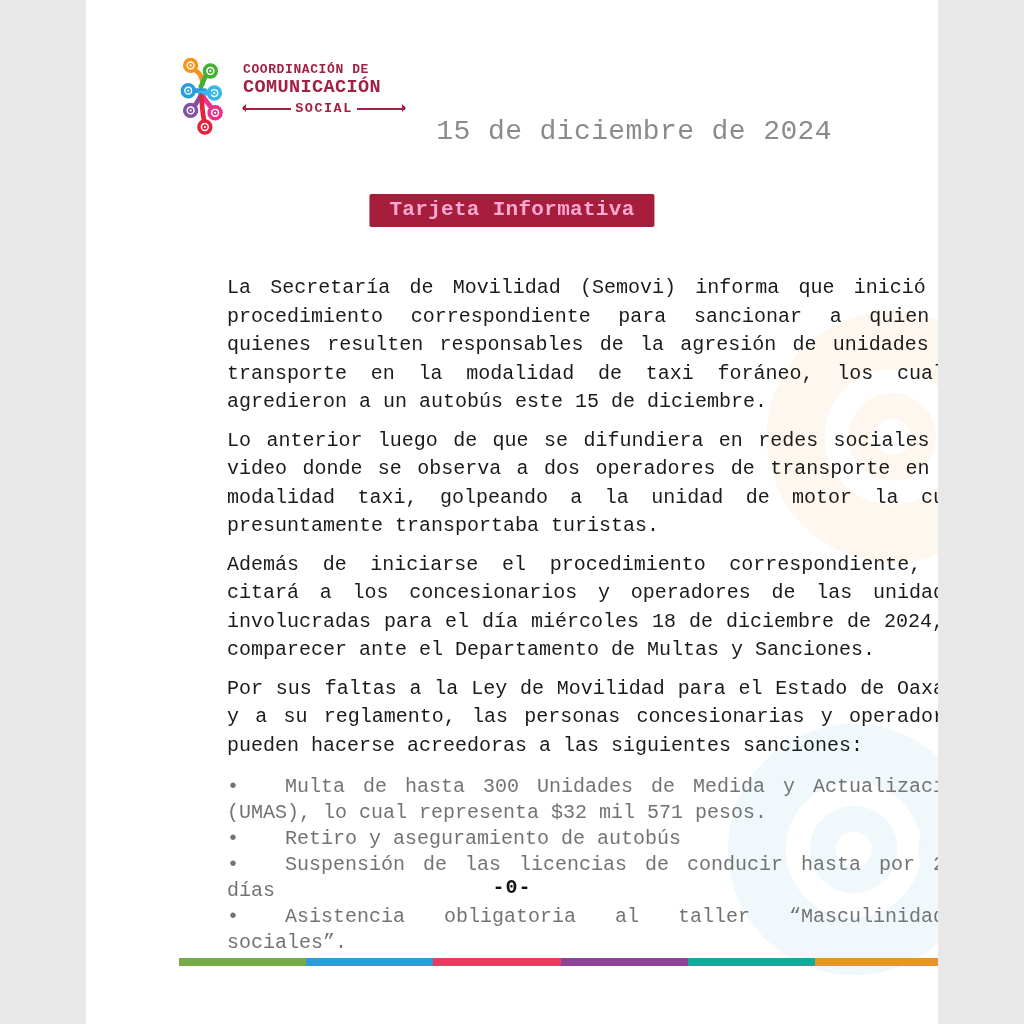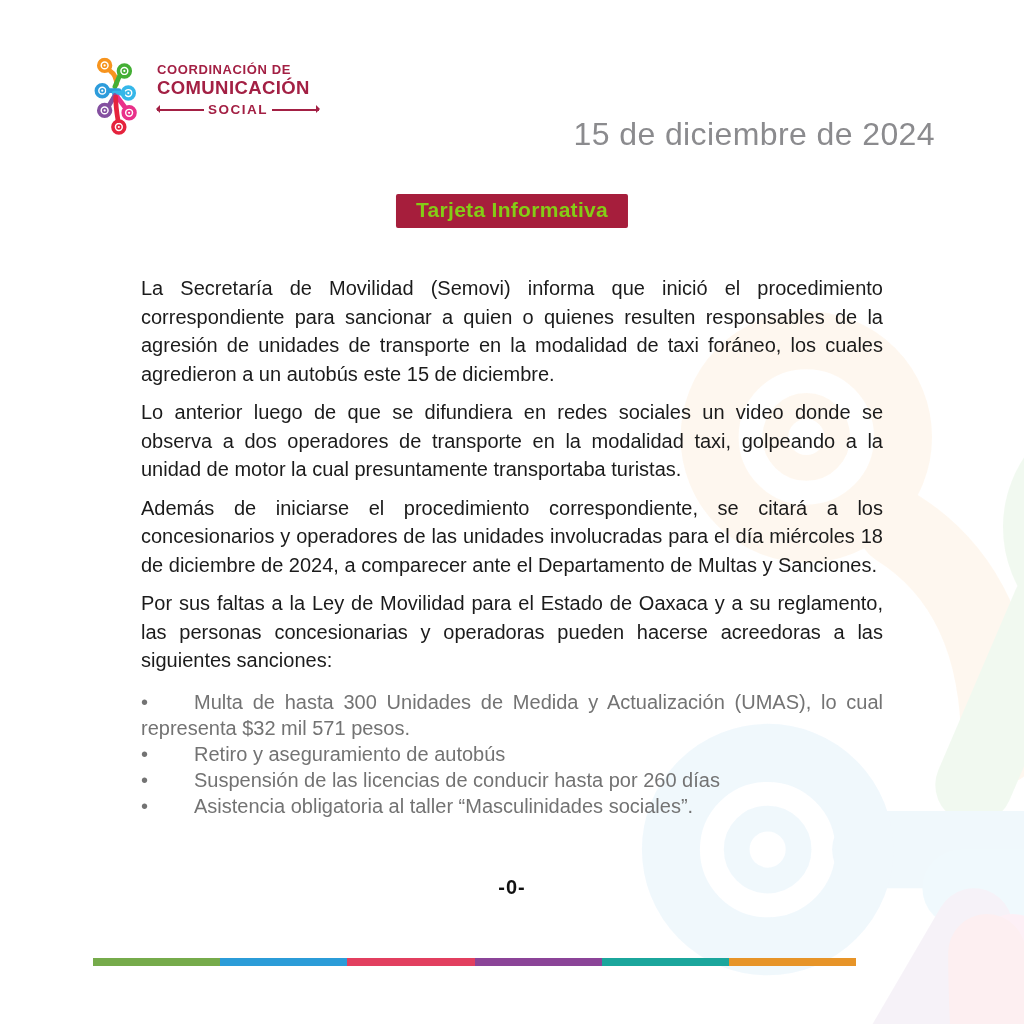--- a/index.html
+++ b/index.html
@@ -1,43 +1,43 @@
 <!DOCTYPE html>
 <html lang="es"><head>
 <meta charset="utf-8">
 <style>
   html,body{margin:0;padding:0;background:#e8e8e8;}
   .page{
     position:relative;
-    width:1024px;height:1024px;
+    width:852px;height:1024px;
     margin:0 auto;
     background:#ffffff;
     overflow:hidden;
-    font-family:Liberation Sans, sans-serif;
+    font-family:Liberation Mono, monospace;
   }
   
   .logo{position:absolute;left:92px;top:56px;display:flex;align-items:flex-start;}
   .logo-mark{display:block;}
   .logo-text{margin-left:5px;margin-top:6px;color:#A32044;width:162px;}
   .logo-l1{font-size:13px;font-weight:600;letter-spacing:0.6px;white-space:nowrap;}
   .logo-l2{font-size:18.5px;font-weight:800;letter-spacing:0.4px;margin-top:0;white-space:nowrap;}
   .logo-l3{display:flex;align-items:center;margin-top:3px;font-size:13.5px;font-weight:600;letter-spacing:1.5px;justify-content:center;}
   .arr{flex:1;position:relative;height:2px;background:#A32044;}
   .arr-left{margin-right:4px;}
   .arr-right{margin-left:4px;}
   .arr-left::before{content:"";position:absolute;left:-1px;top:-3.5px;border:4.5px solid transparent;border-right-color:#A32044;border-left:0;}
   .arr-right::before{content:"";position:absolute;right:-1px;top:-3.5px;border:4.5px solid transparent;border-left-color:#A32044;border-right:0;}
   .doc-date{
-    position:absolute;top:116px;right:89px;
-    font-size:32px;color:#8B8B8E;letter-spacing:0.4px;
+    position:absolute;top:116px;right:106px;
+    font-size:28px;color:#8B8B8E;letter-spacing:0.4px;
   }
   
   .badge{
     position:absolute;top:194px;left:50%;transform:translateX(-50%);
-    background:#A61E3C;color:#84cc16;
+    background:#A61E3C;color:#f9a8d4;
     font-size:21px;font-weight:700;letter-spacing:0.3px;
     padding:4px 20px 6px;border-radius:2px;white-space:nowrap;
   }
   
   .body-text{
     position:absolute;left:141px;top:274px;width:742px;
     color:#1B1B1B;font-size:20px;
   }
   .body-text p{
     margin:0 0 10px;line-height:28.5px;

